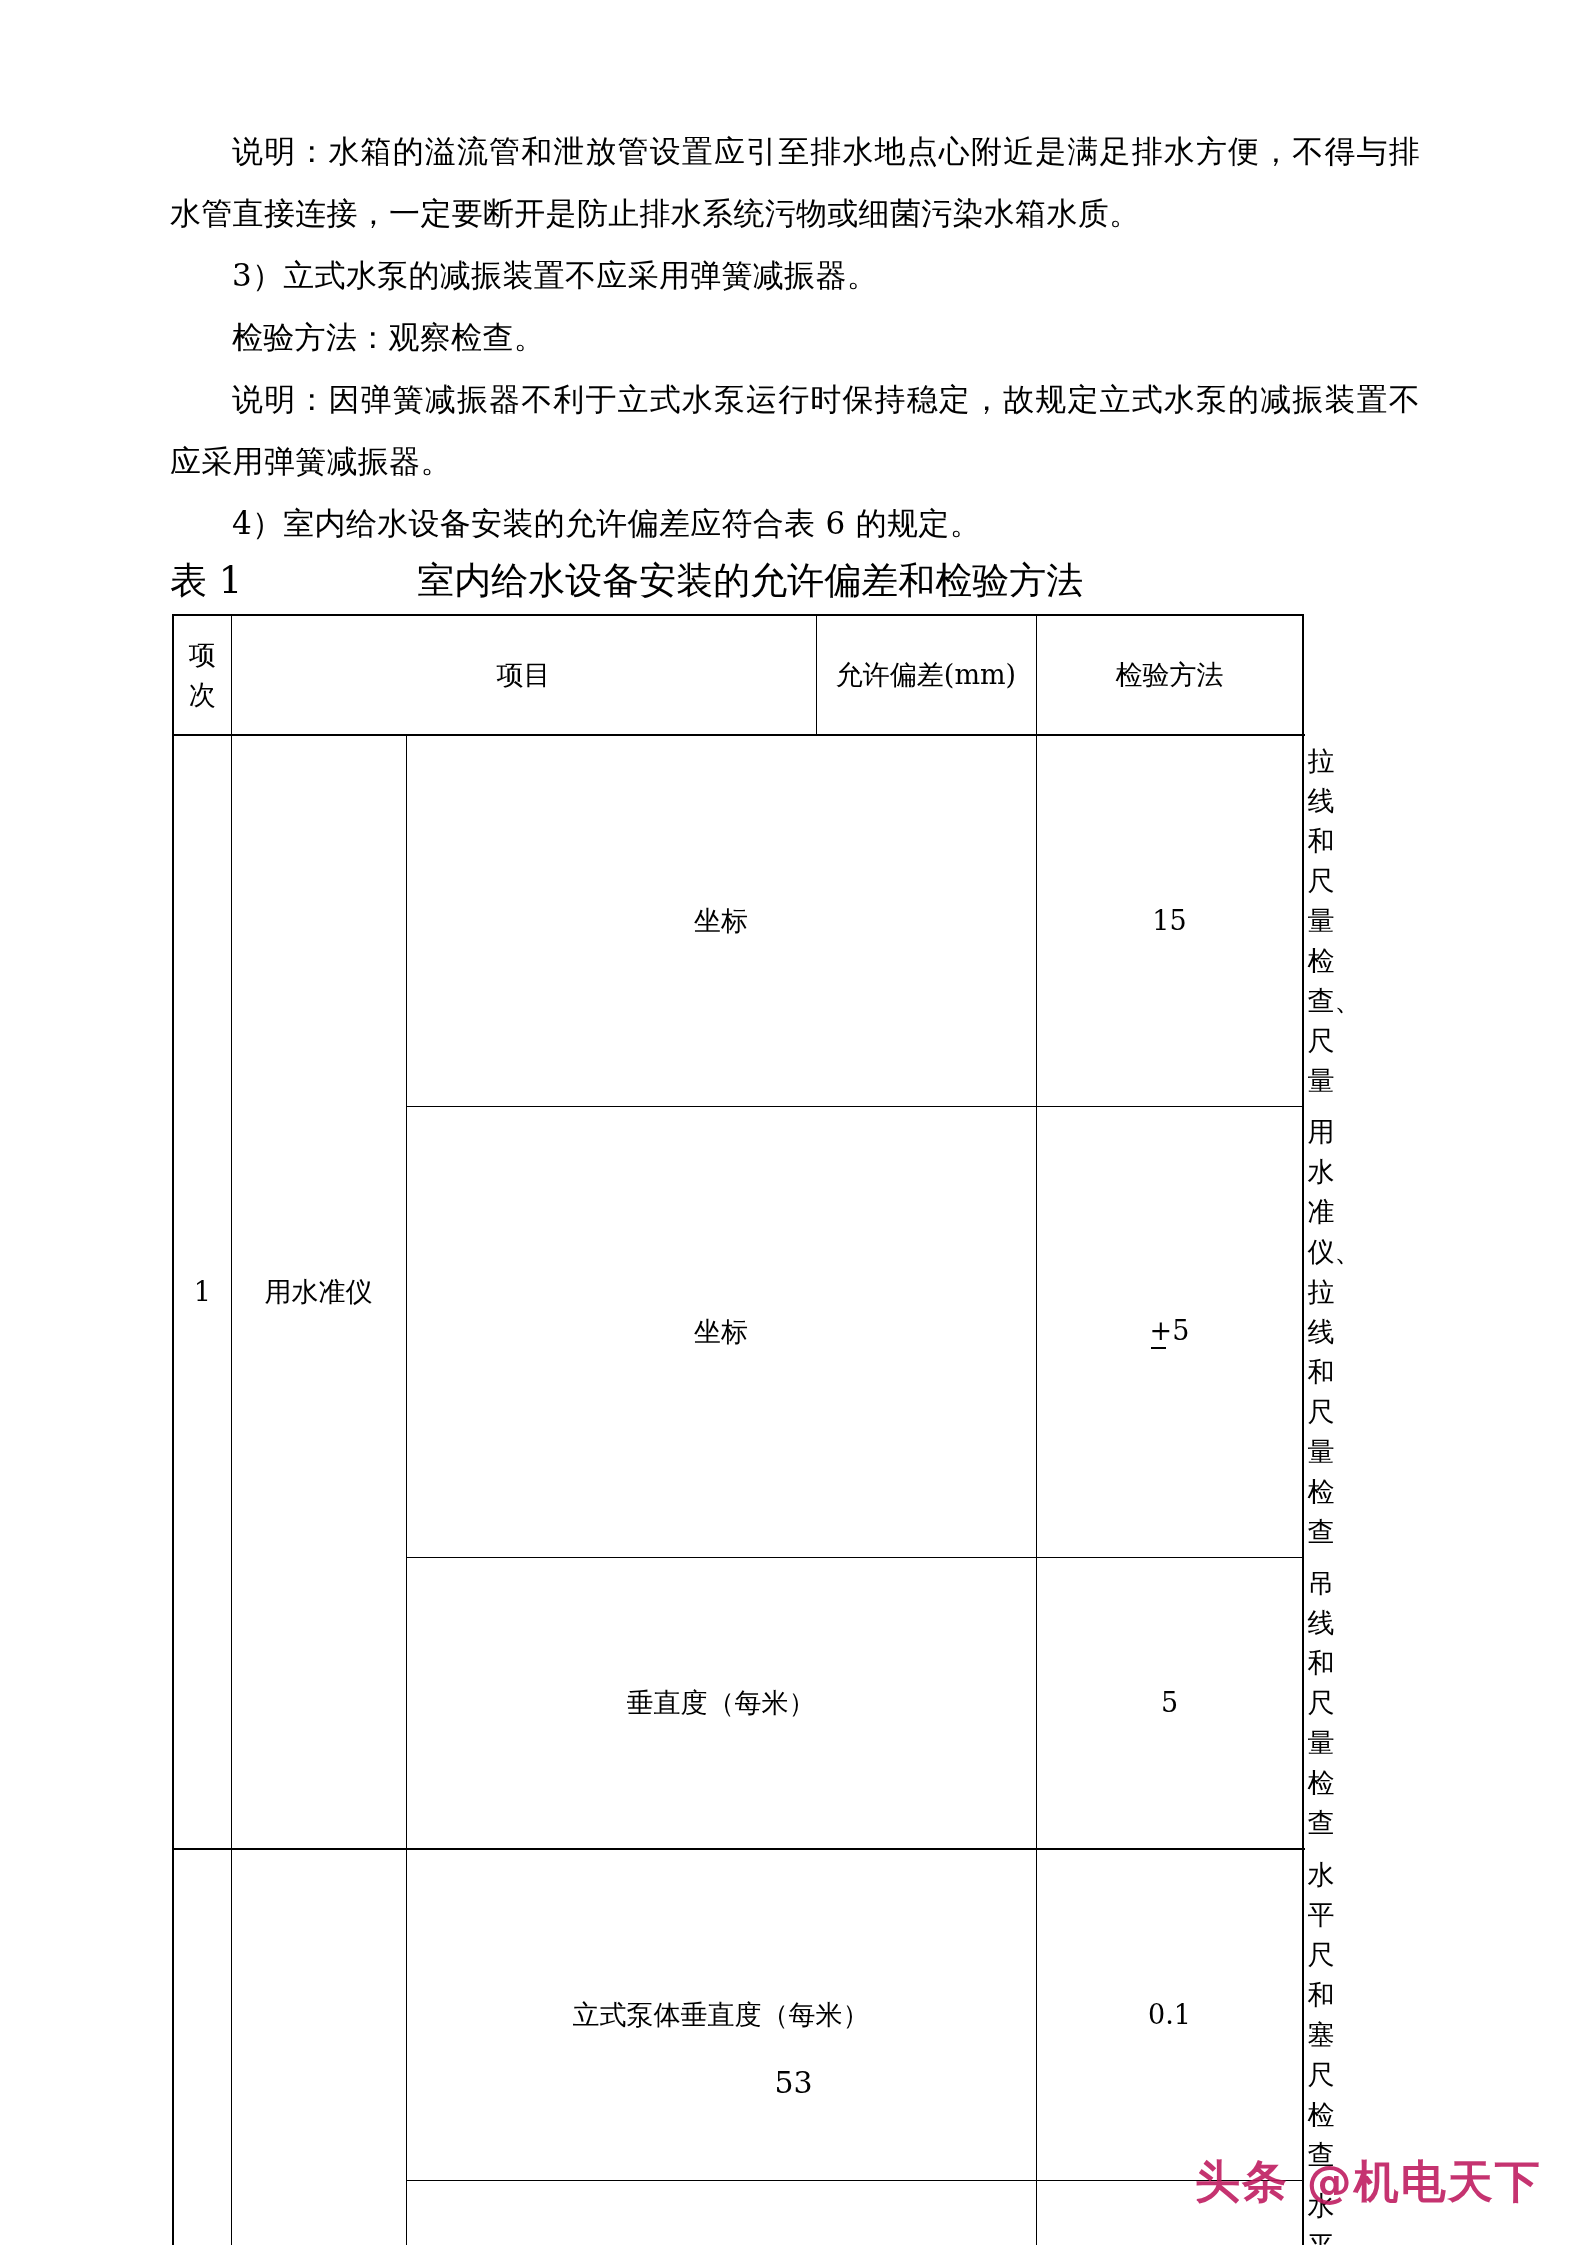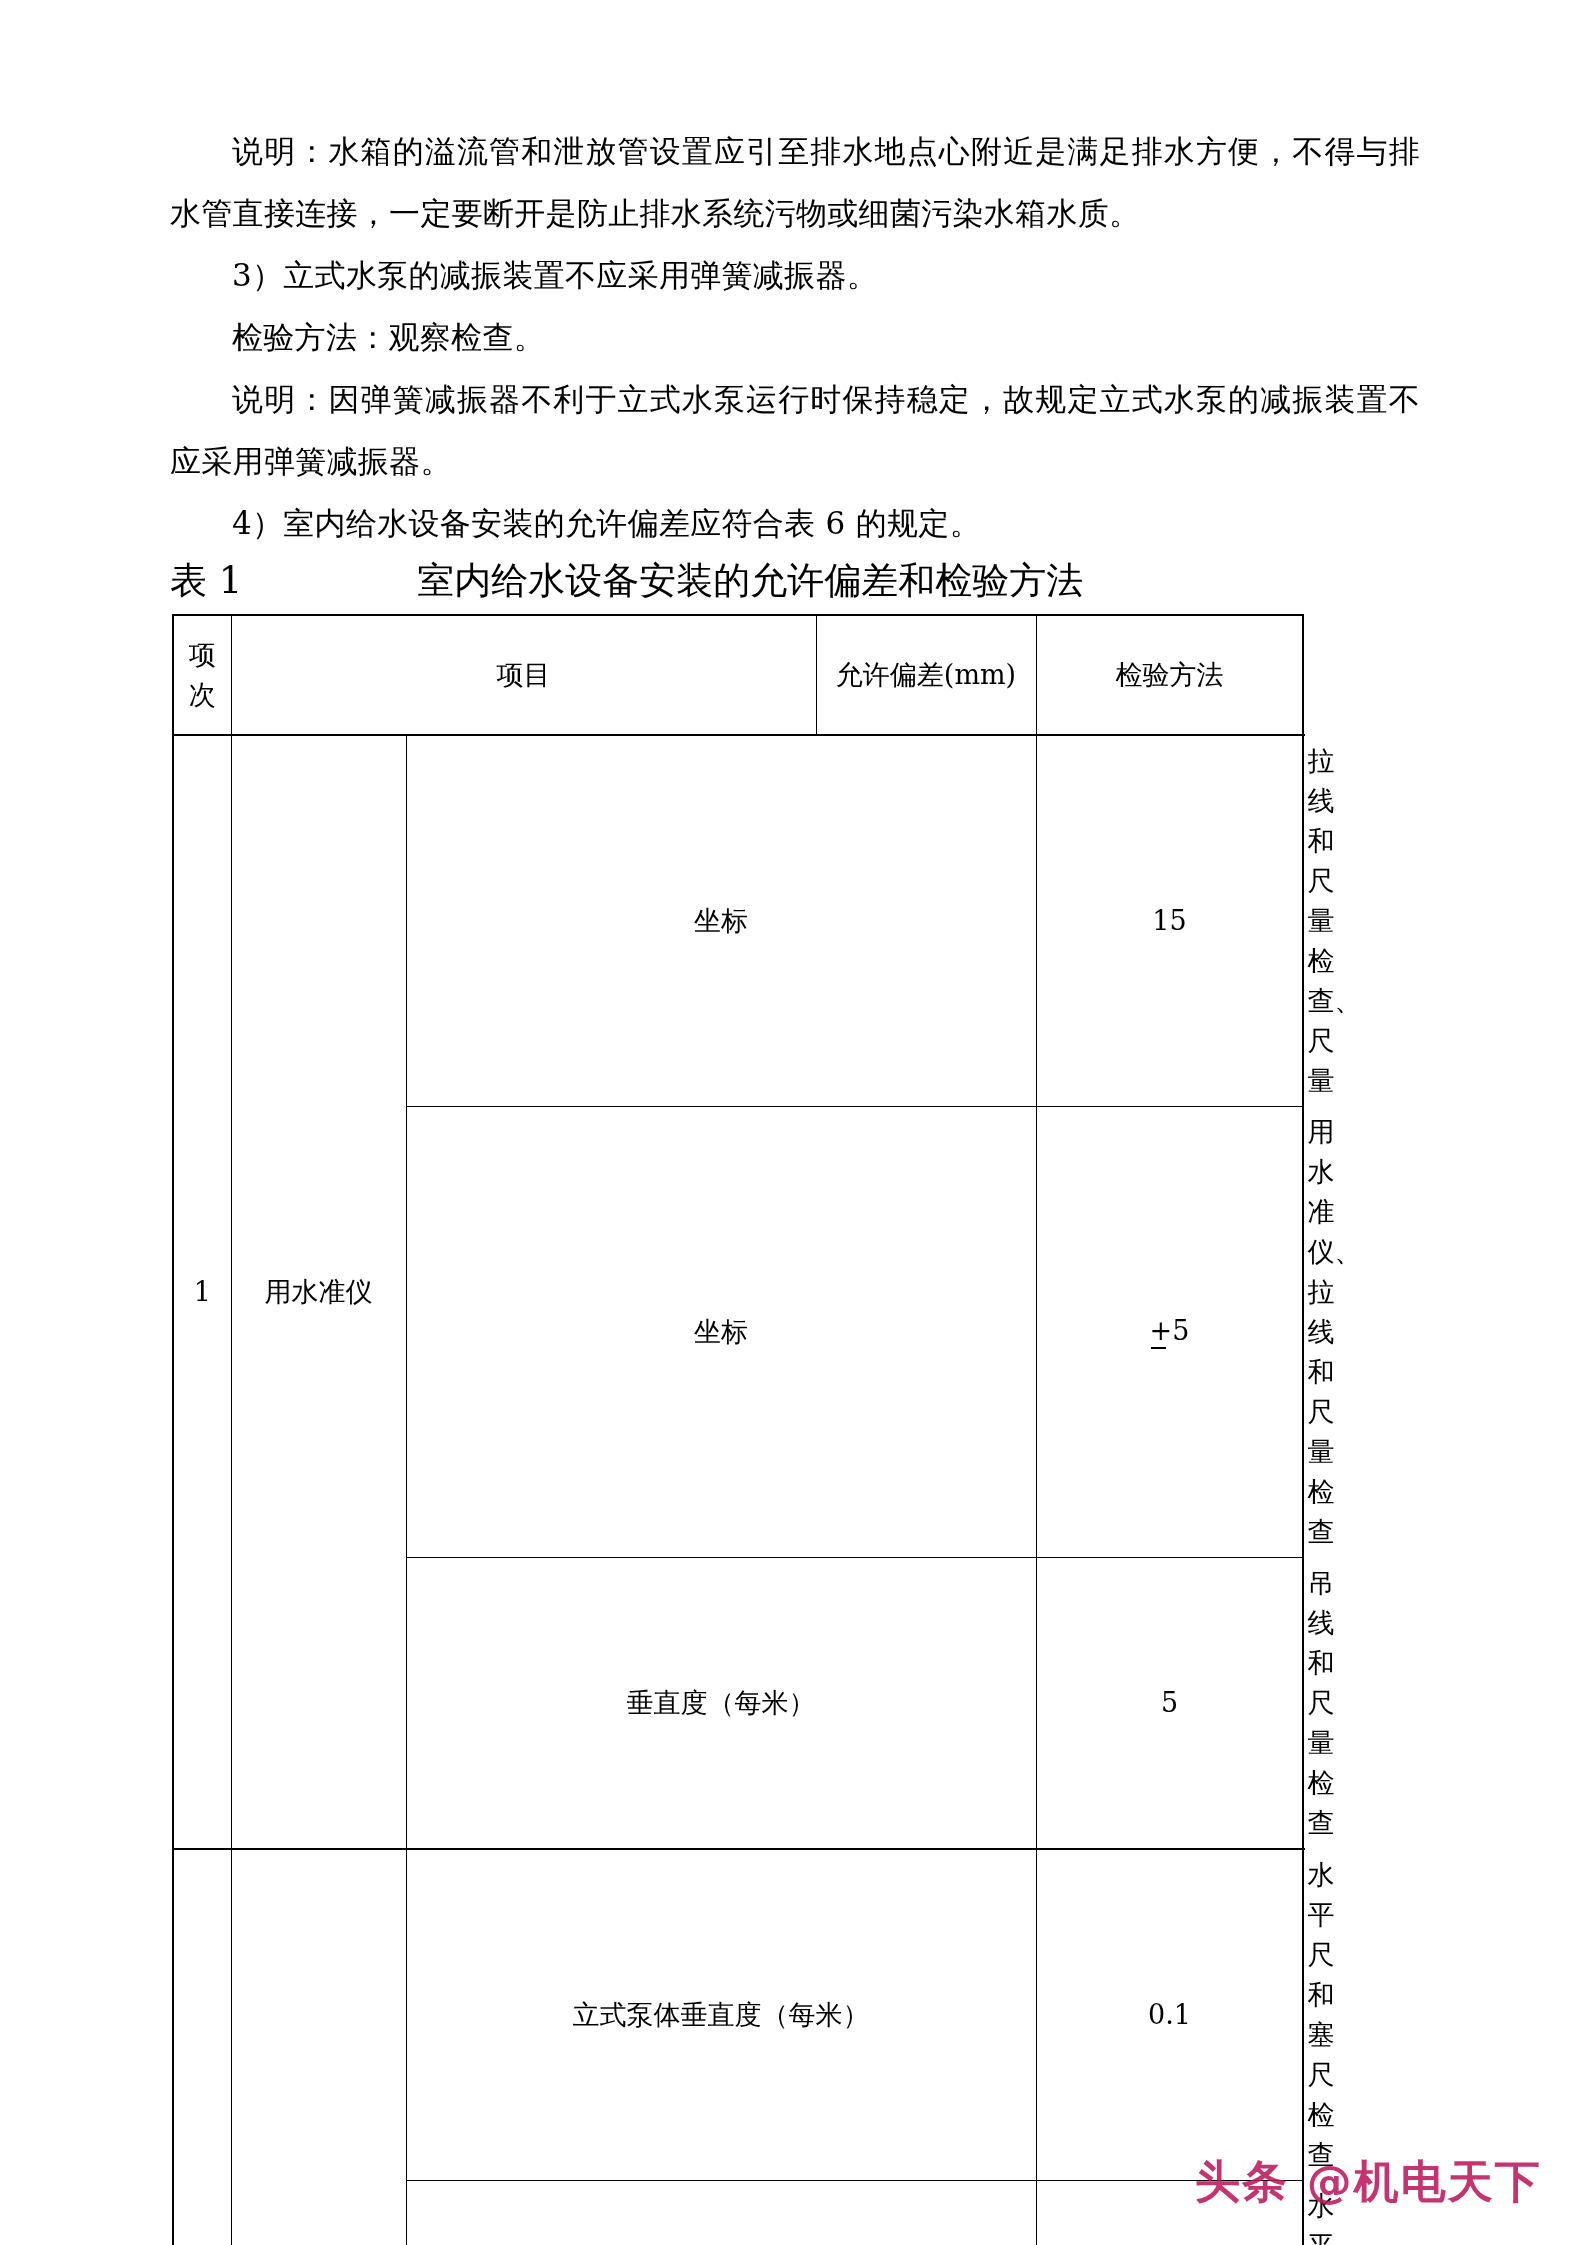--- a/index.html
+++ b/index.html
@@ -172,14 +172,15 @@
         <td colspan="3" style="height:54px"></td>
         <td></td>
         <td><span>水平尺和塞尺检查</span></td>
       </tr>
 
     </tbody>
   </table>
 
  </div>
 
+ <div class="pagenum">53</div>
  <div class="watermark">头条 @机电天下</div>
 </div>
 
 </body></html>

